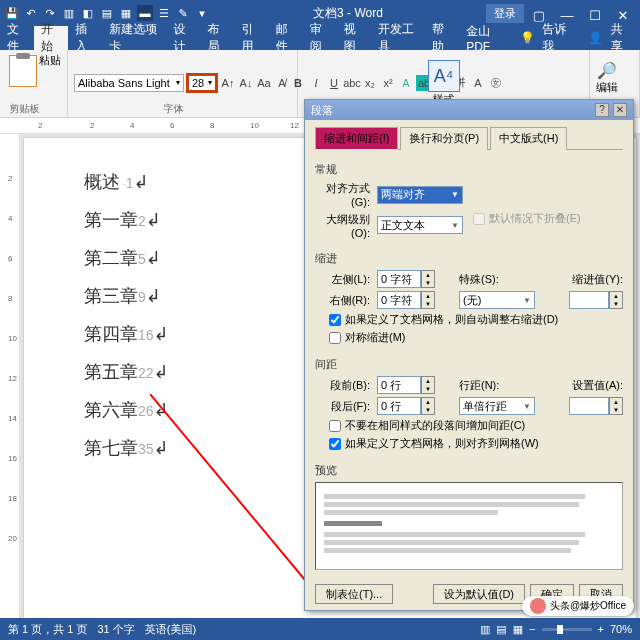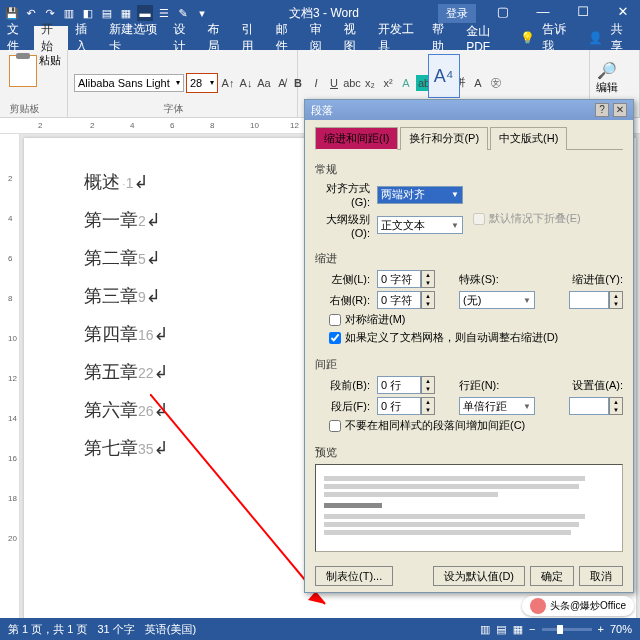--- a/index.html
+++ b/index.html
@@ -1,39 +1,39 @@
 <!DOCTYPE html>
 <html><head>
 <meta charset="utf-8">
 <style>
 *{box-sizing:border-box;margin:0;padding:0;font-family:"Microsoft YaHei",SimSun,sans-serif}
 body{background:#fff;width:640px;height:640px;overflow:hidden;position:relative;font-size:11px}
 .titlebar{height:26px;background:#2a579a;display:flex;align-items:center;color:#fff;padding:0 4px}
 .qat{display:flex;gap:3px;align-items:center}
 .qat span{width:16px;height:16px;display:inline-flex;align-items:center;justify-content:center;font-size:11px}
 .titlebar-center{flex:1;text-align:center;font-size:12px}
-.titlebar-right{display:flex;gap:14px;align-items:flex-start}
+.titlebar-right{display:flex;gap:2px;align-items:flex-end}
 .login-btn{background:#4a76b8;padding:2px 8px;font-size:11px}
 .winbtn{width:26px;text-align:center;font-size:13px}
 .menubar{height:24px;background:#2a579a;display:flex;align-items:center;color:#fff;font-size:12px}
 .menubar span{padding:0 7px;height:24px;display:inline-flex;align-items:center}
 .menubar .active{background:#f3f3f3;color:#333}
 .ribbon{height:68px;background:#f3f3f3;border-bottom:1px solid #d4d4d4;display:flex}
 .rgroup{border-right:1px solid #d4d4d4;padding:3px 6px;position:relative;display:flex;flex-direction:row}
 .rgroup-label{position:absolute;bottom:1px;left:0;right:18px;text-align:center;font-size:10px;color:#666}
 .paste-area{width:68px;text-align:center}
 .paste-icon{width:28px;height:32px;background:#fff;border:1px solid #d88c3a;margin:2px auto;position:relative}
 .paste-icon:before{content:"";position:absolute;top:-3px;left:6px;width:14px;height:6px;background:#888;border-radius:2px}
 .font-area{width:230px}
 .fontrow{display:flex;gap:2px;align-items:center;margin-bottom:2px}
 .fontname{width:110px;height:18px;border:1px solid #ababab;background:#fff;padding:0 3px;font-size:11px;display:flex;align-items:center}
-.fontsize{width:32px;height:20px;border:1px solid #c2410c;background:#fff;padding:0 3px;font-size:11px;display:flex;align-items:center}
+.fontsize{width:32px;height:20px;border:3px solid #c2410c;background:#fff;padding:0 3px;font-size:11px;display:flex;align-items:center}
 .fbtn{width:16px;height:16px;display:inline-flex;align-items:center;justify-content:center;font-size:11px;color:#444}
 .styles-area{flex:1;display:flex;align-items:center;justify-content:center}
-.styles-icon{width:32px;height:44px;border:1px solid #4782d6;background:#eaf1fb;display:flex;align-items:center;justify-content:center;color:#2a579a;font-size:18px}
+.styles-icon{width:32px;height:32px;border:1px solid #4782d6;background:#eaf1fb;display:flex;align-items:center;justify-content:center;color:#2a579a;font-size:18px}
 .edit-area{width:50px;text-align:center}
 .hruler{height:16px;background:#fff;border-bottom:1px solid #ddd;position:relative;font-size:8px;color:#666;display:flex;align-items:center;padding-left:30px}
 .docwrap{display:flex;height:calc(100% - 150px);position:relative}
 .vruler{width:20px;background:#fff;border-right:1px solid #ddd;font-size:8px;color:#666;position:relative}
 .vruler .vt{position:absolute;left:8px;transform:rotate(0)}
 .page{flex:1;background:#e6e6e6;overflow:hidden;position:relative}
 .paper{background:#fff;margin:4px 4px 4px 4px;height:100%;padding:18px 8px 8px 60px;box-shadow:0 0 3px rgba(0,0,0,0.2)}
 .paper p{font-size:18px;color:#333;margin:14px 0;font-family:SimSun}
 .paper p .dot{color:#bbb;font-size:11px;vertical-align:middle;margin-left:2px}
 .paper p .num{color:#aaa;font-size:14px}
@@ -277,26 +277,26 @@
       <span style="flex:1"></span>
       <span class="spin">
           <input style="width: 40px;">
           <span class="sb">
             <span>▲</span>
             <span>▼</span>
           </span>
         </span>
     </div>
     <label class="chk">
+        <input type="checkbox" checked="" style="">
+        <span>如果定义了文档网格，则自动调整右缩进(D)</span>
+      </label>
+    <label class="chk">
         <input type="checkbox" style="">
         <span>对称缩进(M)</span>
-      </label>
-    <label class="chk">
-        <input type="checkbox" checked="" style="">
-        <span>如果定义了文档网格，则自动调整右缩进(D)</span>
       </label>
 
     <div class="section-label">间距</div>
     <div class="frow">
       <span class="flabel">段前(B):</span>
       <span class="spin">
           <input value="0 行" style="">
           <span class="sb">
             <span>▲</span>
             <span>▼</span>
@@ -326,20 +326,24 @@
           <input style="width: 40px;">
           <span class="sb">
             <span>▲</span>
             <span>▼</span>
           </span>
         </span>
     </div>
     <label class="chk">
         <input type="checkbox" style="">
         <span>不要在相同样式的段落间增加间距(C)</span>
+      </label>
+    <label class="chk">
+        <input type="checkbox" checked="" style="">
+        <span>如果定义了文档网格，则对齐到网格(W)</span>
       </label>
 
     <div class="section-label">预览</div>
     <div class="preview">
       <div style="width:90%"></div>
         <div style="width:88%"></div>
         <div style="width:60%"></div>
       <div style="width:20%;background:#888;margin-top:6px"></div>
       <div style="width:90%;margin-top:6px"></div>
         <div style="width:88%"></div>

